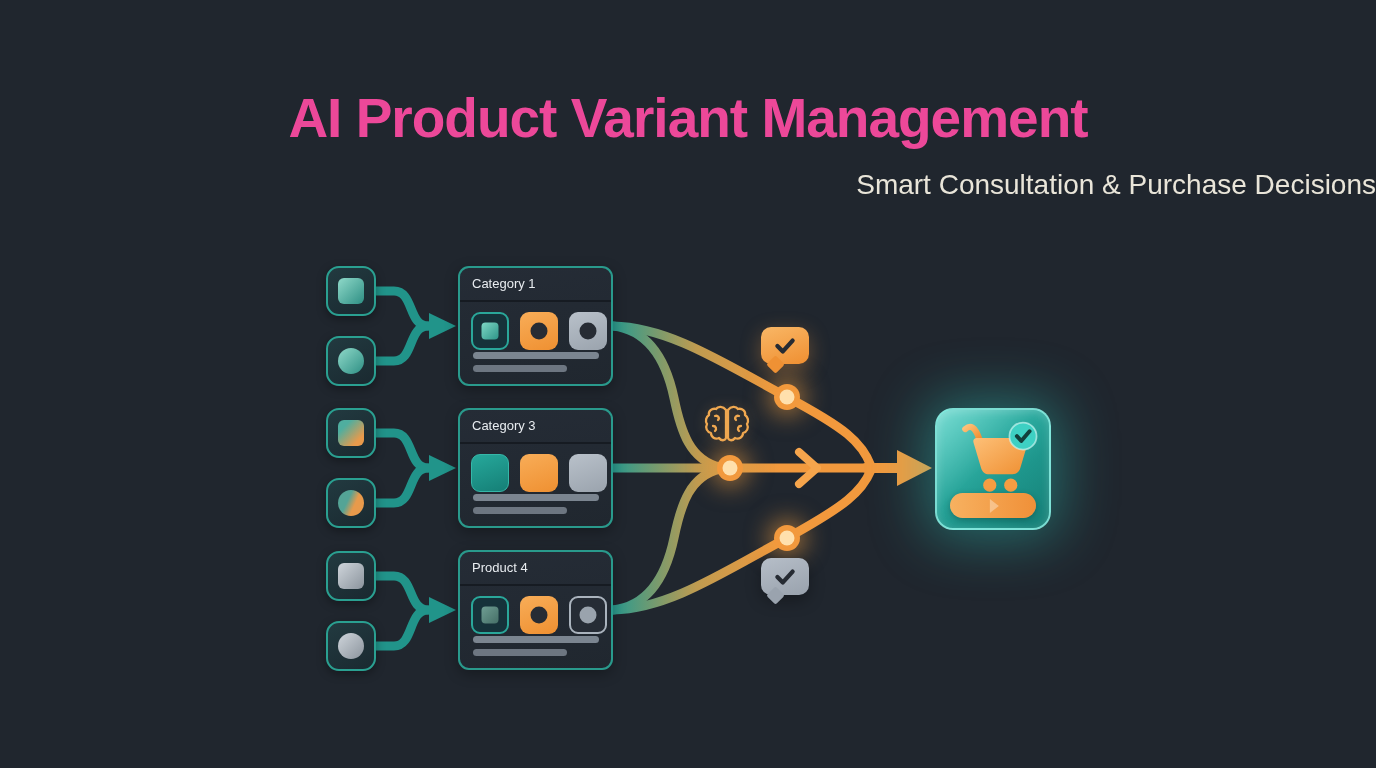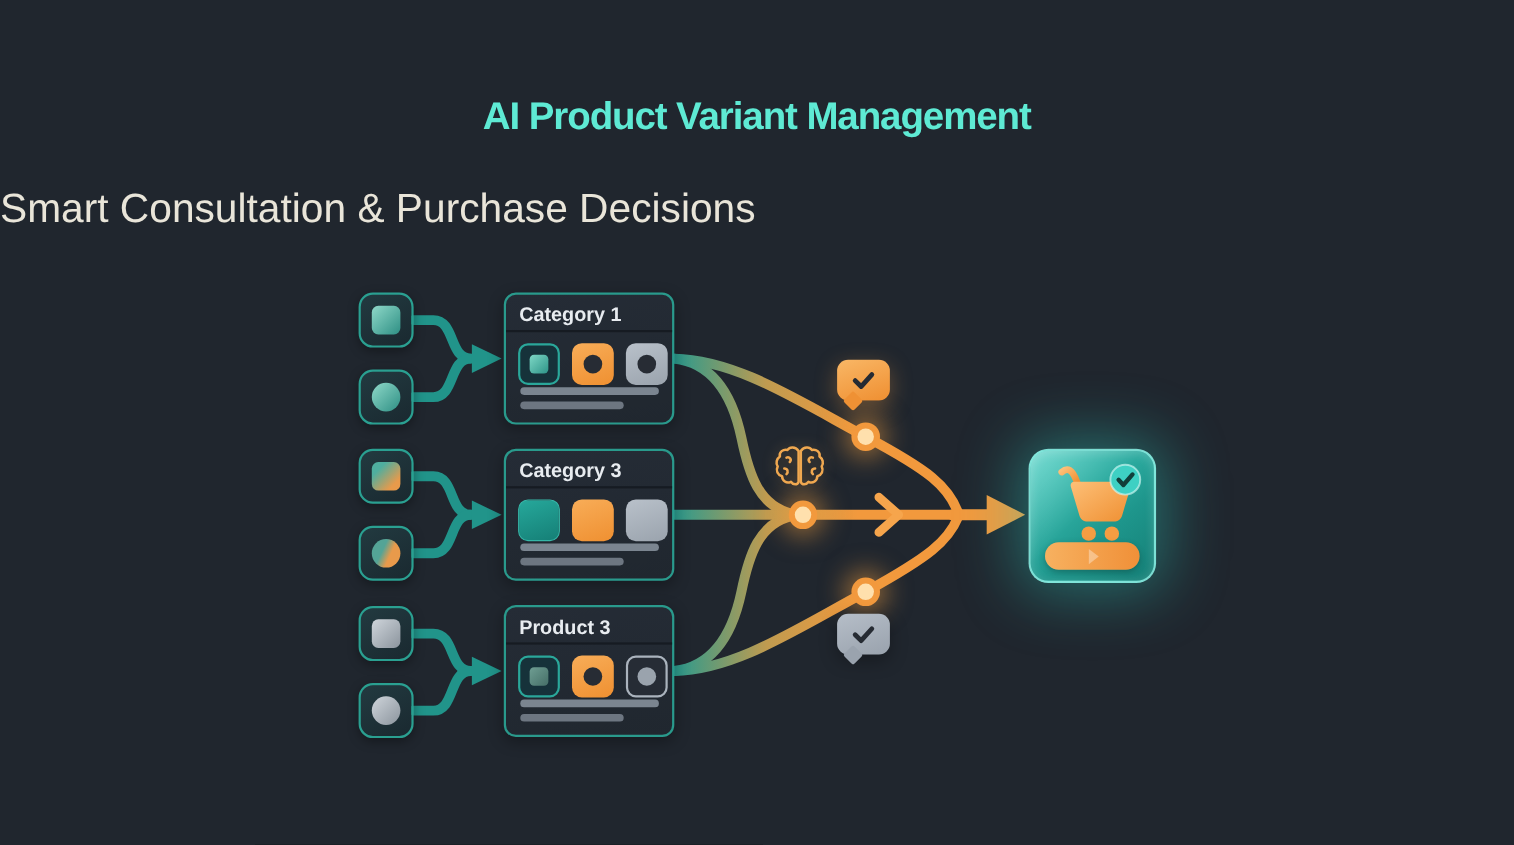--- a/index.html
+++ b/index.html
@@ -4,25 +4,25 @@
 <style>
   html,body{margin:0;padding:0;background:#14181f;}
   .stage{
     position:relative;width:1376px;height:768px;overflow:hidden;
     background:#20262e;
     font-family:"Liberation Sans", sans-serif;
   }
   
   .title{
     position:absolute;top:86px;left:0;width:100%;text-align:center;
-    font-size:35px;font-weight:700;color:#5eead4;letter-spacing:-1px;
+    font-size:55px;font-weight:700;color:#ec4899;letter-spacing:-1px;
   }
   .subtitle{
-    position:absolute;top:169px;left:0;width:100%;text-align:left;
-    font-size:37px;font-weight:400;color:#e9e5d9;letter-spacing:0;
+    position:absolute;top:169px;left:0;width:100%;text-align:right;
+    font-size:28px;font-weight:400;color:#e9e5d9;letter-spacing:0;
   }
   
   svg.wires{position:absolute;left:0;top:0;z-index:1;}
   
   .tile{
     position:absolute;width:50px;height:50px;border-radius:13px;z-index:2;
     border:2px solid #2aa091;box-sizing:border-box;
     background:linear-gradient(150deg,#223a40,#1a2930);
     box-shadow:0 3px 10px rgba(0,0,0,.35);
   }
@@ -35,21 +35,21 @@
   .fill-gray{background:linear-gradient(135deg,#cfd5db,#8b949d);}
   
   .card{
     position:absolute;left:458px;width:155px;height:120px;z-index:2;
     background:linear-gradient(170deg,#252c36,#20272f);
     border:2px solid rgba(42,160,145,.95);border-radius:11px;box-sizing:border-box;
     box-shadow:0 4px 14px rgba(0,0,0,.3);
   }
   .card-header{
     position:absolute;top:8px;left:12px;
-    font-size:18px;font-weight:700;color:#e8ecf0;text-align:center;
+    font-size:13px;font-weight:400;color:#e8ecf0;text-align:center;
   }
   .card-divider{position:absolute;top:32px;left:0;right:0;height:2px;background:#161b22;}
   .swatches{position:absolute;top:44px;left:11px;display:flex;gap:11px;}
   .sw{width:38px;height:38px;border-radius:9px;position:relative;box-sizing:border-box;}
   .sw::after{content:'';position:absolute;left:50%;top:50%;transform:translate(-50%,-50%);}
   .sw-teal-outline{background:#16323a;border:2px solid #2aa79a;}
   .sw-teal-outline::after{width:17px;height:17px;border-radius:4px;background:linear-gradient(135deg,#7ed8c6,#2e9488);}
   .sw-teal-outline.muted::after{background:linear-gradient(135deg,#6f9e93,#456f67);}
   .sw-orange{background:linear-gradient(160deg,#f8ad58,#ef9031);}
   .sw-orange.dot::after{width:17px;height:17px;border-radius:50%;background:#272c34;}
@@ -187,21 +187,21 @@
     <div class="swatches">
       <span class="sw sw-teal-solid"></span>
       <span class="sw sw-orange"></span>
       <span class="sw sw-gray"></span>
     </div>
     <div class="bar b1"></div>
     <div class="bar b2"></div>
   </div>
 
   <div class="card" style="top:550px">
-    <div class="card-header">Product 3</div>
+    <div class="card-header">Product 4</div>
     <div class="card-divider"></div>
     <div class="swatches">
       <span class="sw sw-teal-outline muted"></span>
       <span class="sw sw-orange dot"></span>
       <span class="sw sw-gray-outline"></span>
     </div>
     <div class="bar b1"></div>
     <div class="bar b2"></div>
   </div>
 

